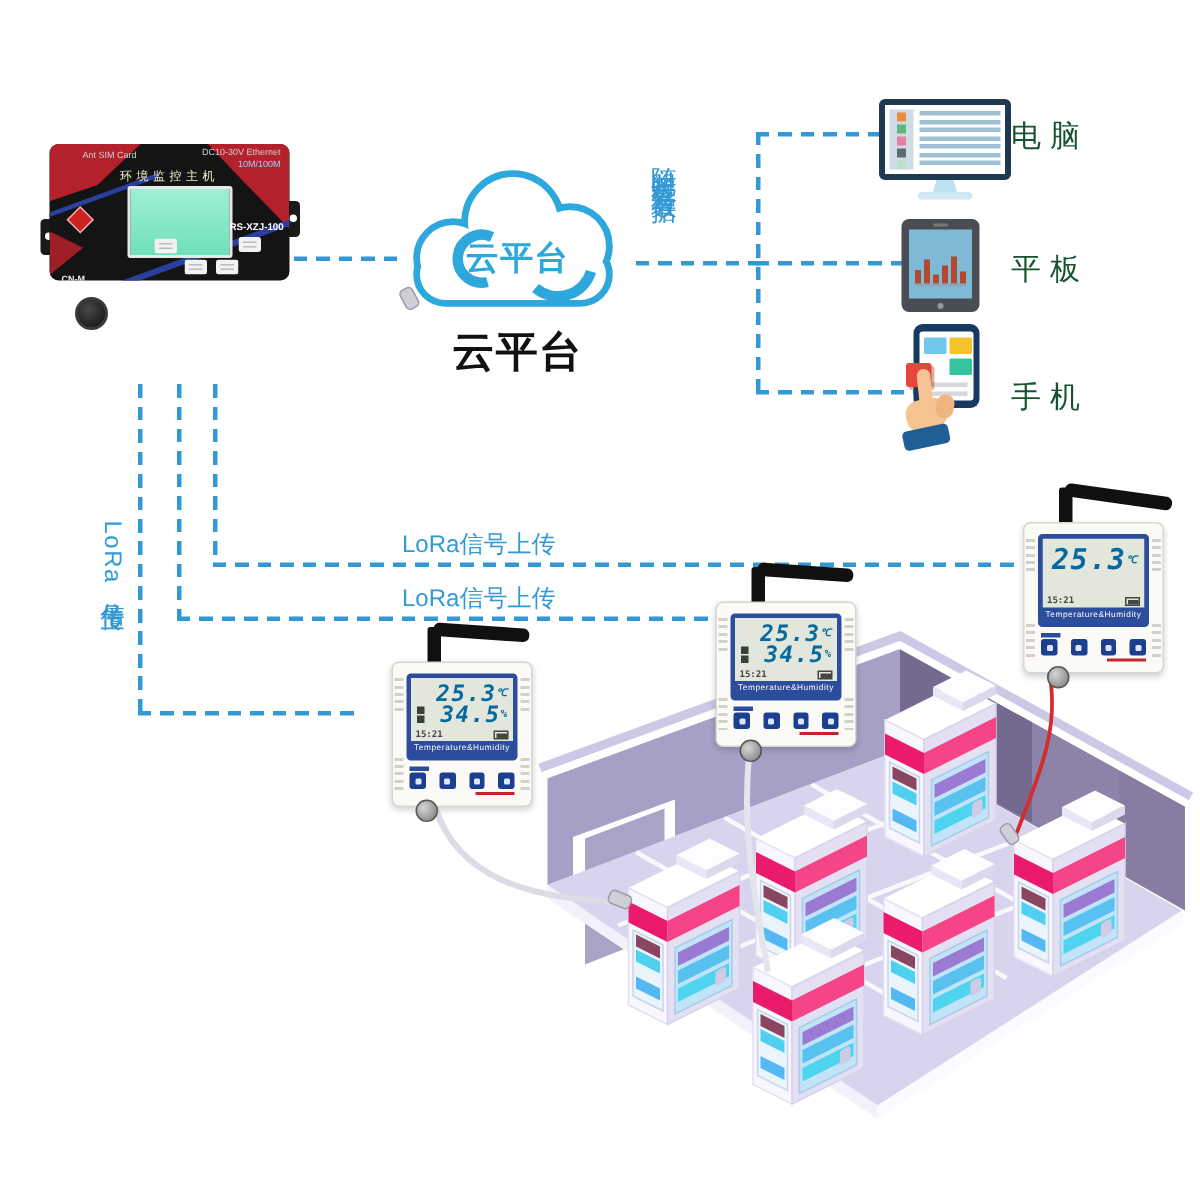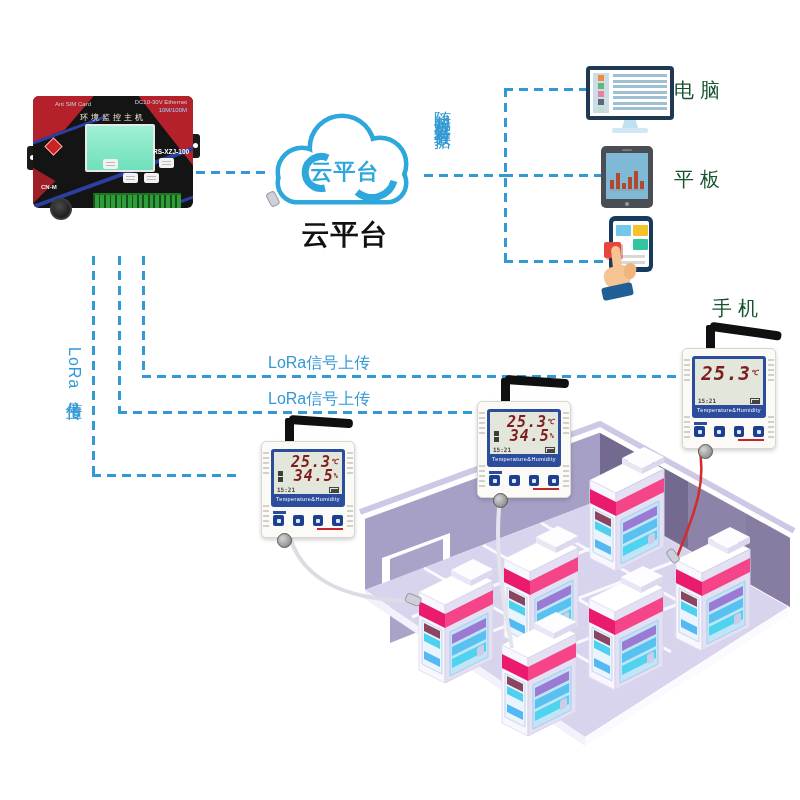--- a/index.html
+++ b/index.html
@@ -30,26 +30,26 @@
     font-size:22px;font-weight:bold;color:#2ea7dc;letter-spacing:1px;}
   .vtext{position:absolute;writing-mode:vertical-rl;color:#3399d4;}
   #remote-note{left:431px;top:98px;font-size:17px;letter-spacing:3px;height:165px;}
   #lora-left{left:63px;top:347px;font-size:16px;letter-spacing:1px;height:110px;}
   .lora-lbl{position:absolute;color:#3399d4;font-size:16px;font-weight:500;}
   #lora-lbl1{left:268px;top:353px;}
   #lora-lbl2{left:268px;top:389px;}
   .dev-lbl{position:absolute;color:#14532d;font-size:20px;letter-spacing:6px;}
   #lbl-pc{left:674px;top:77px;}
   #lbl-tablet{left:674px;top:166px;text-align:center;}
-  #lbl-phone{left:712px;top:251px;margin-top:44px;}
+  #lbl-phone{left:674px;top:251px;}
   
   .host-ear{position:absolute;width:10px;height:24px;background:#1a1a1a;border-radius:3px;}
   .host-ear::after{content:"";position:absolute;left:3px;top:9px;width:5px;height:5px;
     background:#fff;border-radius:50%;}
-  #host-body{position:absolute;left:33px;top:96px;width:160px;height:112px;background:#141414;
+  #host-body{position:absolute;left:33px;top:96px;width:160px;height:91px;background:#141414;
     border-radius:6px;overflow:hidden;}
   .hb{position:absolute;}
   #host-red-tl{inset:0;background:#b5212b;
     clip-path:polygon(0 0,38% 0,20% 30%,0 42%);}
   #host-red-r{inset:0;background:#b5212b;
     clip-path:polygon(66% 0,100% 0,100% 62%,80% 26%);}
   #host-red-bl{inset:0;background:#a01e27;
     clip-path:polygon(0 64%,14% 76%,0 96%);}
   .host-stripe{position:absolute;background:#2b3f9e;transform:rotate(-20deg);}
   #hs1{left:-20px;top:76px;width:220px;height:4px;}
@@ -121,21 +121,21 @@
   .s-body{position:relative;width:94px;background:#fbfaf7;border:1px solid #d8d6d0;
     border-radius:5px;box-shadow:0 2px 4px rgba(0,0,0,.18);padding:7px 9px 5px;box-sizing:border-box;}
   .s-vent{position:absolute;width:6px;height:24px;
     background:repeating-linear-gradient(to bottom,#d2d0c8 0 2px,transparent 2px 5px);}
   .s-vent.tl{left:1px;top:10px;} .s-vent.tr{right:1px;top:10px;}
   .s-vent.bl{left:1px;bottom:8px;} .s-vent.br{right:1px;bottom:8px;}
   .s-lcd{border:3px solid #2c4c9c;border-radius:3px;background:#2c4c9c;overflow:hidden;}
   .s-lcd-screen{background:#e3e6da;padding:3px 4px 1px;height:38px;position:relative;}
   .single .s-lcd-screen{height:42px;}
   .s-temp{text-align:right;font-family:"DejaVu Sans Mono",monospace;font-style:italic;
-    font-weight:700;font-size:15px;line-height:14px;color:#7f1d1d;letter-spacing:1px;}
+    font-weight:700;font-size:15px;line-height:14px;color:#0369a1;letter-spacing:1px;}
   .single .s-temp{font-size:19px;line-height:19px;margin:2px 1px 0 0;}
   .s-unit{font-size:7px;vertical-align:top;letter-spacing:0;}
   .s-humrow{display:flex;justify-content:space-between;align-items:flex-start;}
   .s-icons{display:flex;flex-direction:column;gap:1px;padding-top:2px;}
   .s-ic{width:5px;height:5px;background:#3a3f3a;}
   .s-bottom{position:absolute;left:3px;right:3px;bottom:1px;display:flex;
     justify-content:space-between;font-family:"DejaVu Sans Mono",monospace;font-size:6px;
     font-weight:700;color:#444;}
   .s-batt{width:8px;height:4px;border:1px solid #444;margin-top:1px;position:relative;}
   .s-batt::after{content:"";position:absolute;inset:0.5px;background:#444;}

